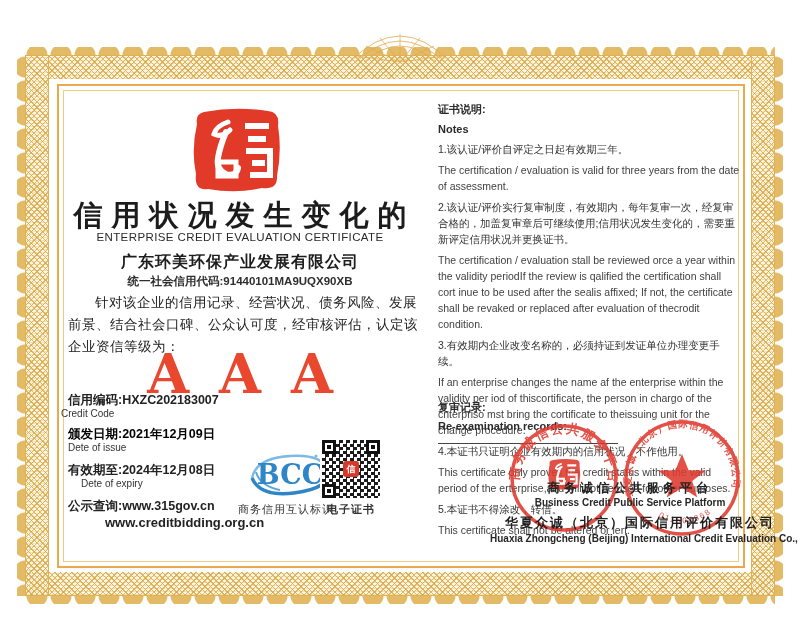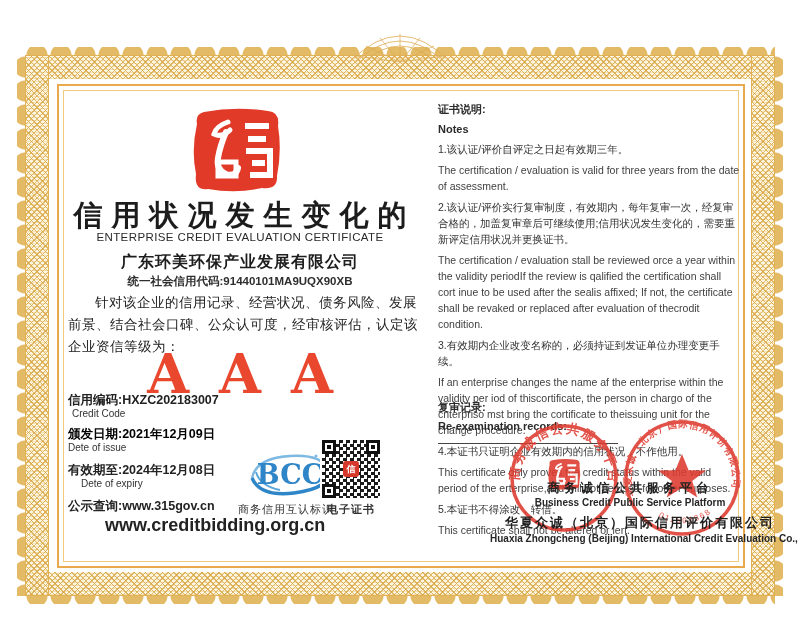--- a/index.html
+++ b/index.html
@@ -47,27 +47,27 @@
   .company { position:absolute; left:60px; top:252px; width:360px; text-align:center;
     font-size:16px; font-weight:bold; color:#1d1d1d; letter-spacing:1px; }
   .uscc { position:absolute; left:60px; top:274px; width:360px; text-align:center;
     font-size:11.5px; font-weight:bold; color:#2e2e2e; }
   .statement { position:absolute; left:68px; top:292px; width:356px;
     font-size:13.5px; color:#222; line-height:22px; text-indent:2em; letter-spacing:.5px; }
   .rating { position:absolute; left:60px; top:342px; width:360px; text-align:center;
     font-family:"DejaVu Serif", serif; font-weight:bold; font-size:54px; color:#e9472e;
     letter-spacing:30px; text-indent:30px; }
   .credit-code { position:absolute; left:68px; top:392px; font-size:12.5px; font-weight:bold; color:#222; }
-  .credit-code-en { position:absolute; left:72px; top:408px; font-size:10px; color:#333; }
+  .credit-code-en { position:absolute; left:61px; top:408px; font-size:10px; color:#333; }
   .issue-cn { position:absolute; left:68px; top:426px; font-size:12.5px; font-weight:bold; color:#000000; }
   .issue-en { position:absolute; left:68px; top:442px; font-size:10px; color:#333; }
   .expiry-cn { position:absolute; left:68px; top:462px; font-size:12.5px; font-weight:bold; color:#222; }
   .expiry-en { position:absolute; left:68px; top:478px; font-size:10px; color:#333;padding-left:13px; }
   .query1 { position:absolute; left:68px; top:498px; font-size:12.5px; font-weight:bold; color:#222; }
-  .query2 { position:absolute; left:105px; top:515px; font-size:18px; font-weight:bold; color:#222; }
+  .query2 { position:absolute; left:105px; top:515px; font-size:13px; font-weight:bold; color:#222; }
 
   .bcc-wrap { position:absolute; left:246px; top:448px; width:88px; text-align:center; }
   .bcc-caption { position:absolute; left:238px; top:502px; width:104px; text-align:left;
     font-size:11px; font-weight:normal; color:#333; letter-spacing:1px; }
   .qr { position:absolute; left:322px; top:440px; width:58px; height:58px; background:#fff;
     background-image:repeating-conic-gradient(#1b1b1b 0% 25%, #ffffff 0% 50%);
     background-size:7px 7px; outline:2px solid #fff; }
   .qr .finder { position:absolute; width:14px; height:14px; border:3px solid #111; background:#fff; }
   .qr .finder::after { content:""; position:absolute; left:2px; top:2px; width:4px; height:4px; background:#111; }
   .qr .f1 { left:0; top:0; } .qr .f2 { right:0; top:0; } .qr .f3 { left:0; bottom:0; }

